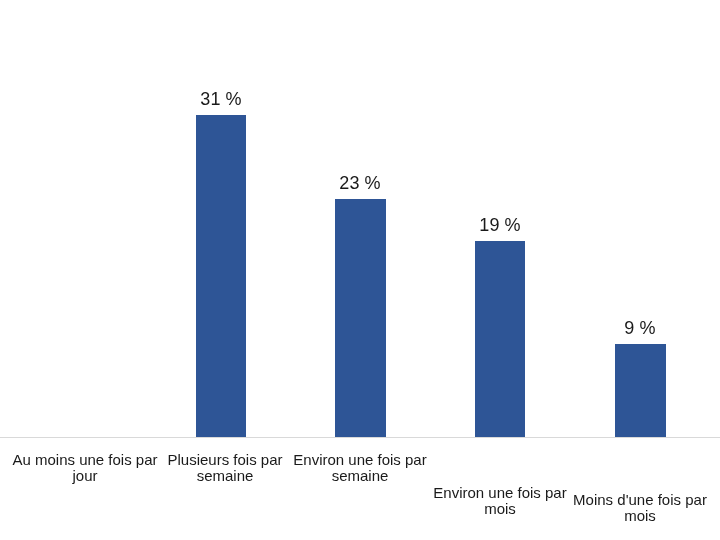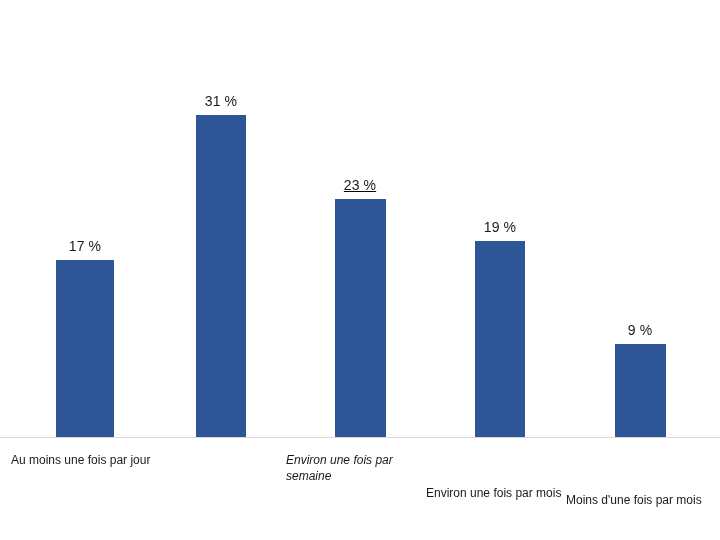--- a/index.html
+++ b/index.html
@@ -39,83 +39,81 @@
   .bar-slot {
     position: absolute;
     bottom: 0;
     top: 0;
     display: flex;
     flex-direction: column;
     justify-content: flex-end;
     align-items: center;
   }
   .bar-value-label {
-    font-size: 14px;
+    font-size: 18px;
     color: #1a1a1a;
     line-height: 1;
     margin-bottom: 7px;
     white-space: nowrap;
     letter-spacing: 0.1px;
   }
   .bar-rect {
     background: #2E5596;
     width: 100%;
   }
   #category-labels {
     position: absolute;
     left: 0;
     top: 438px;
     width: 720px;
     height: 60px;
   }
   .cat-label {
     position: absolute;
     top: 14px;
-    font-size: 12px;
+    text-align: center;
+    font-size: 15px;
     line-height: 16px;
     color: #1a1a1a;
     white-space: normal;
   }
 </style>
 </head>
 <body>
 
 <div id="chart-root">
 
   <div id="plot-area">
 
-    <div class="bar-slot" style="left:46px; width:78px;">
-      <span class="bar-value-label">17 %</span>
-      <div class="bar-rect" style="height:177px; width:58px;"></div>
-    </div>
 
     <div class="bar-slot" style="left:182px; width:78px;">
       <span class="bar-value-label">31 %</span>
       <div class="bar-rect" style="height:322px; width:50px;"></div>
     </div>
 
-    <div class="bar-slot" style="left:321px; width:78px;text-decoration:underline;">
+    <div class="bar-slot" style="left:321px; width:78px;">
       <span class="bar-value-label">23 %</span>
       <div class="bar-rect" style="height:238px; width:51px;"></div>
     </div>
 
     <div class="bar-slot" style="left:461px; width:78px;">
       <span class="bar-value-label">19 %</span>
       <div class="bar-rect" style="height:196px; width:50px;"></div>
     </div>
 
     <div class="bar-slot" style="left:601px; width:78px;">
       <span class="bar-value-label">9 %</span>
       <div class="bar-rect" style="height:93px; width:51px;"></div>
     </div>
 
   </div>
 
   <div id="category-axis-line"></div>
 
   <div id="category-labels">
     <div class="cat-label" style="left:11px; width:148px;">Au moins une fois par jour</div>
-    <div class="cat-label" style="left:286px; width:148px;font-style:italic;">Environ une fois par semaine</div>
+    <div class="cat-label" style="left:151px; width:148px;">Plusieurs fois par semaine</div>
+    <div class="cat-label" style="left:286px; width:148px;">Environ une fois par semaine</div>
     <div class="cat-label" style="left:426px; width:148px;margin-top:33px;">Environ une fois par mois</div>
     <div class="cat-label" style="left:566px; width:148px;margin-top:40px;">Moins d'une fois par mois</div>
   </div>
 
 </div>
 
 </body></html>

